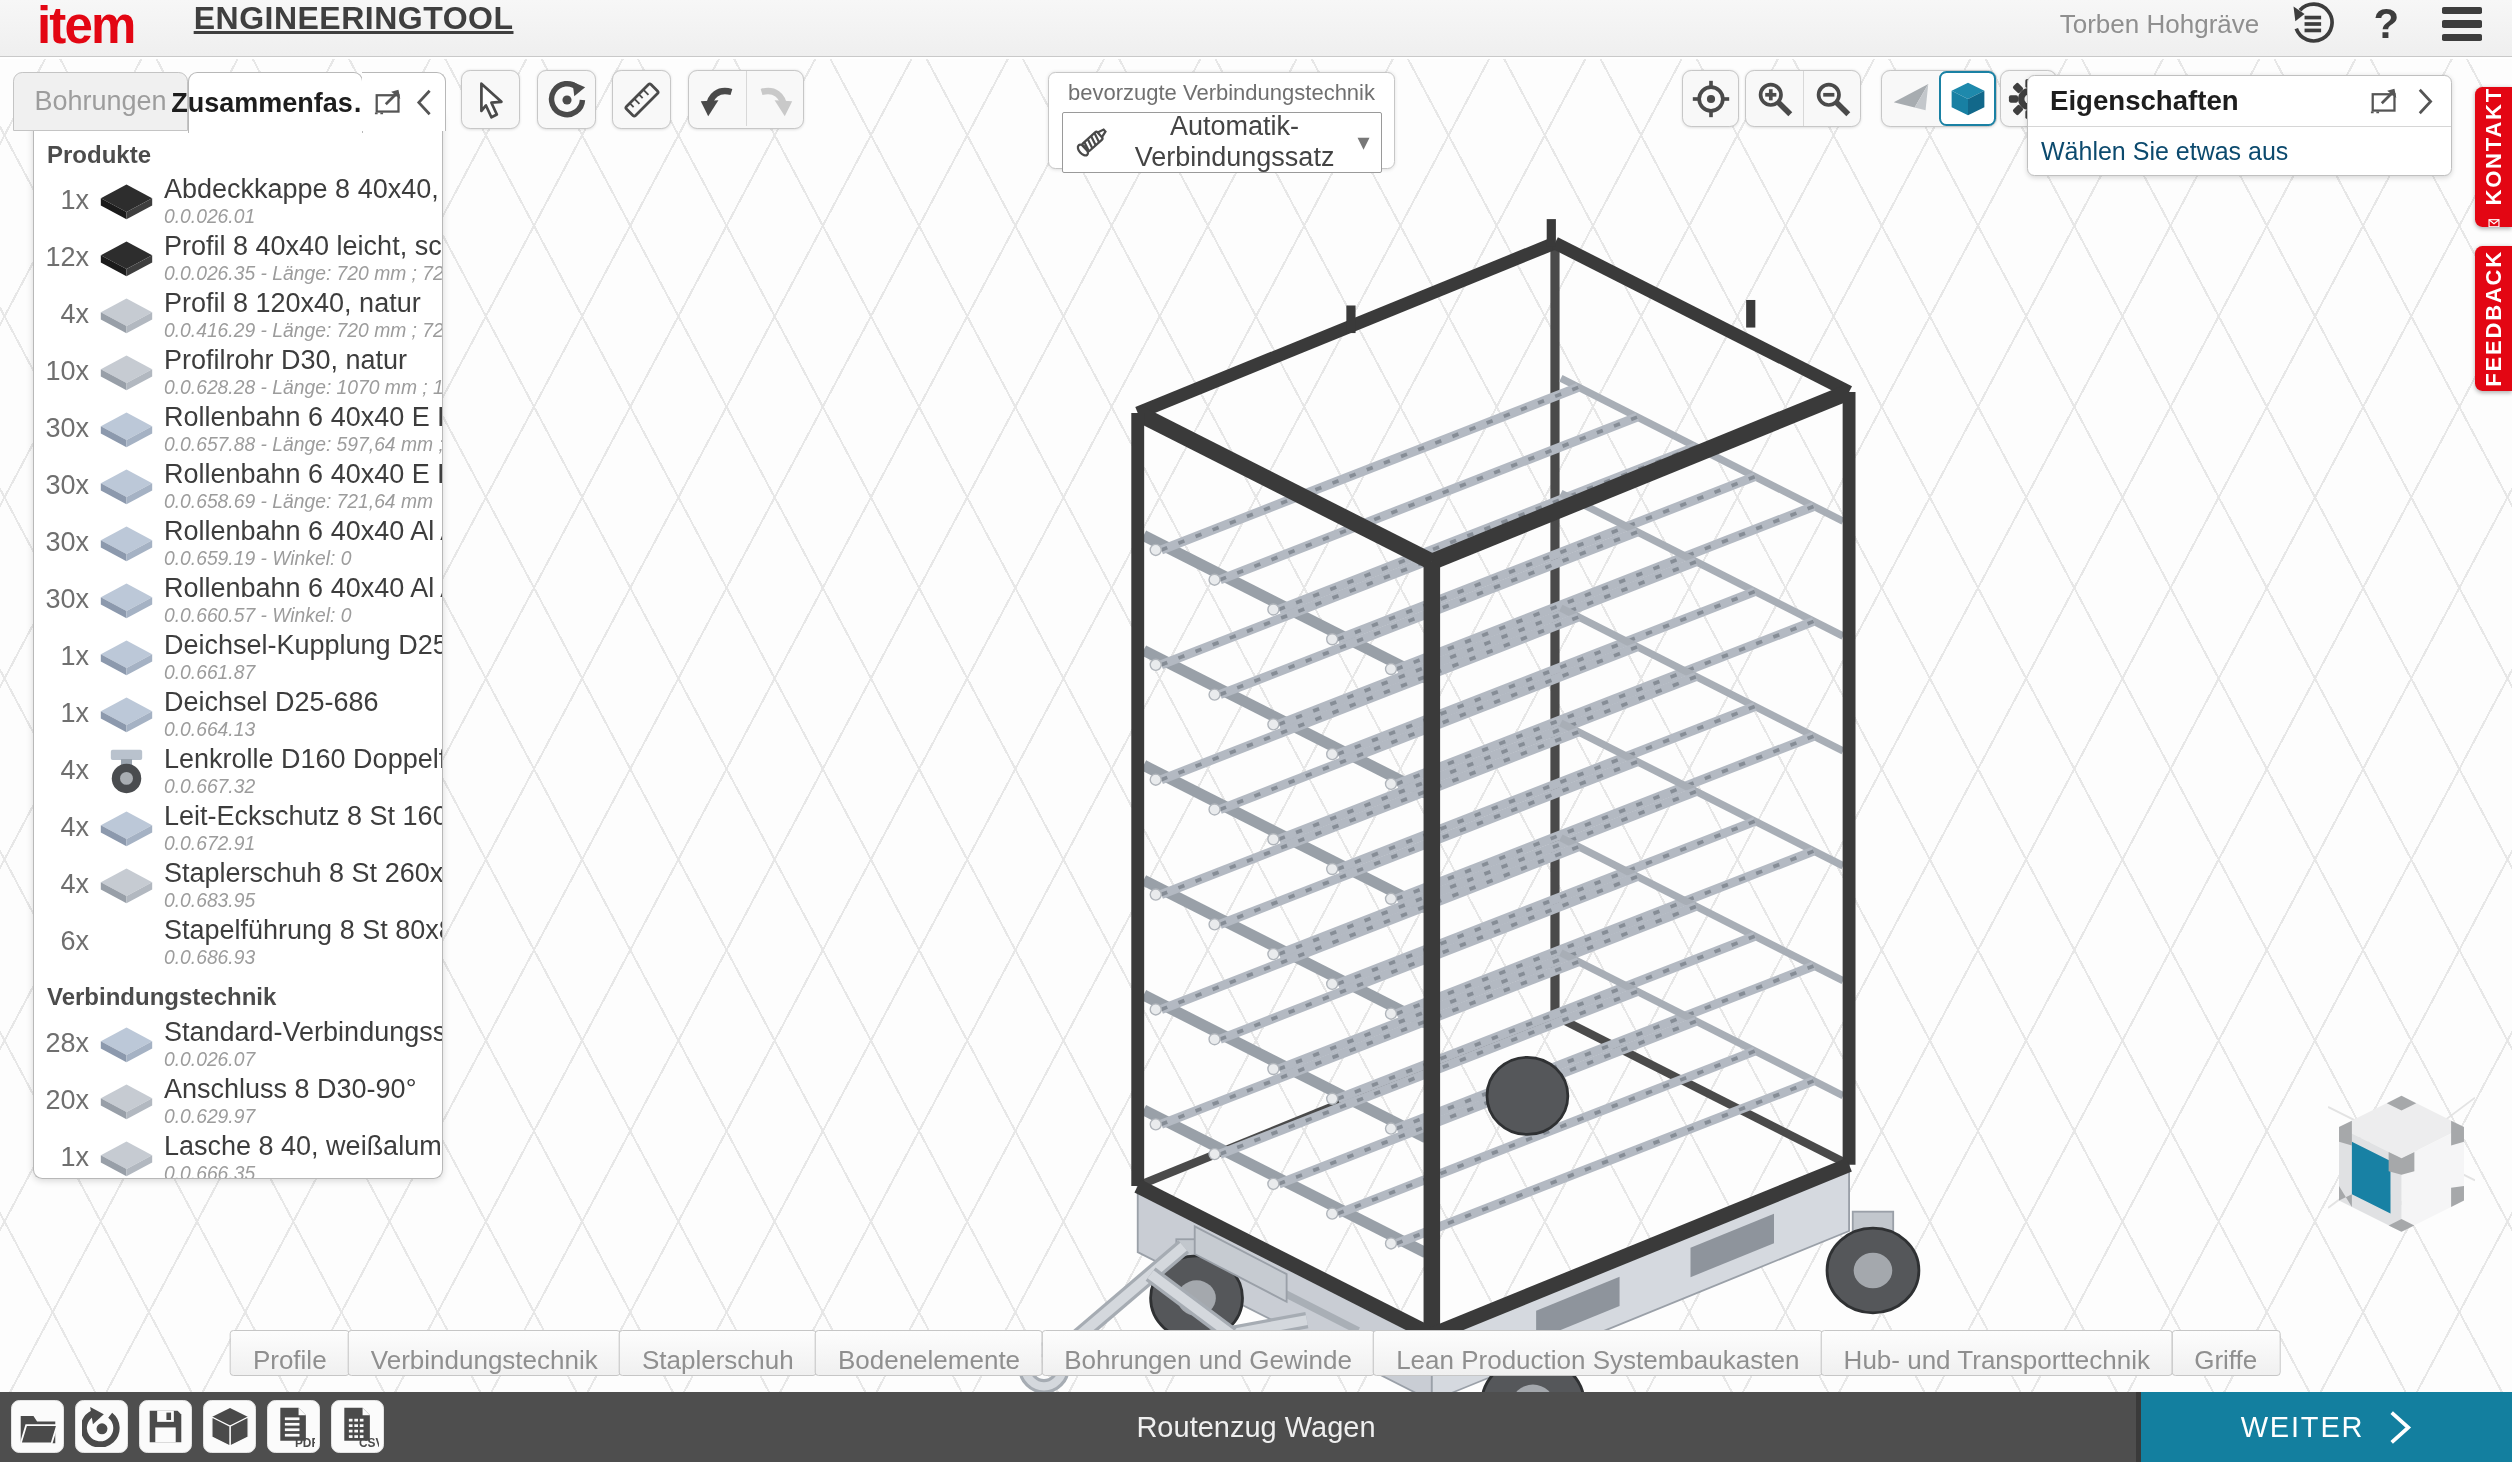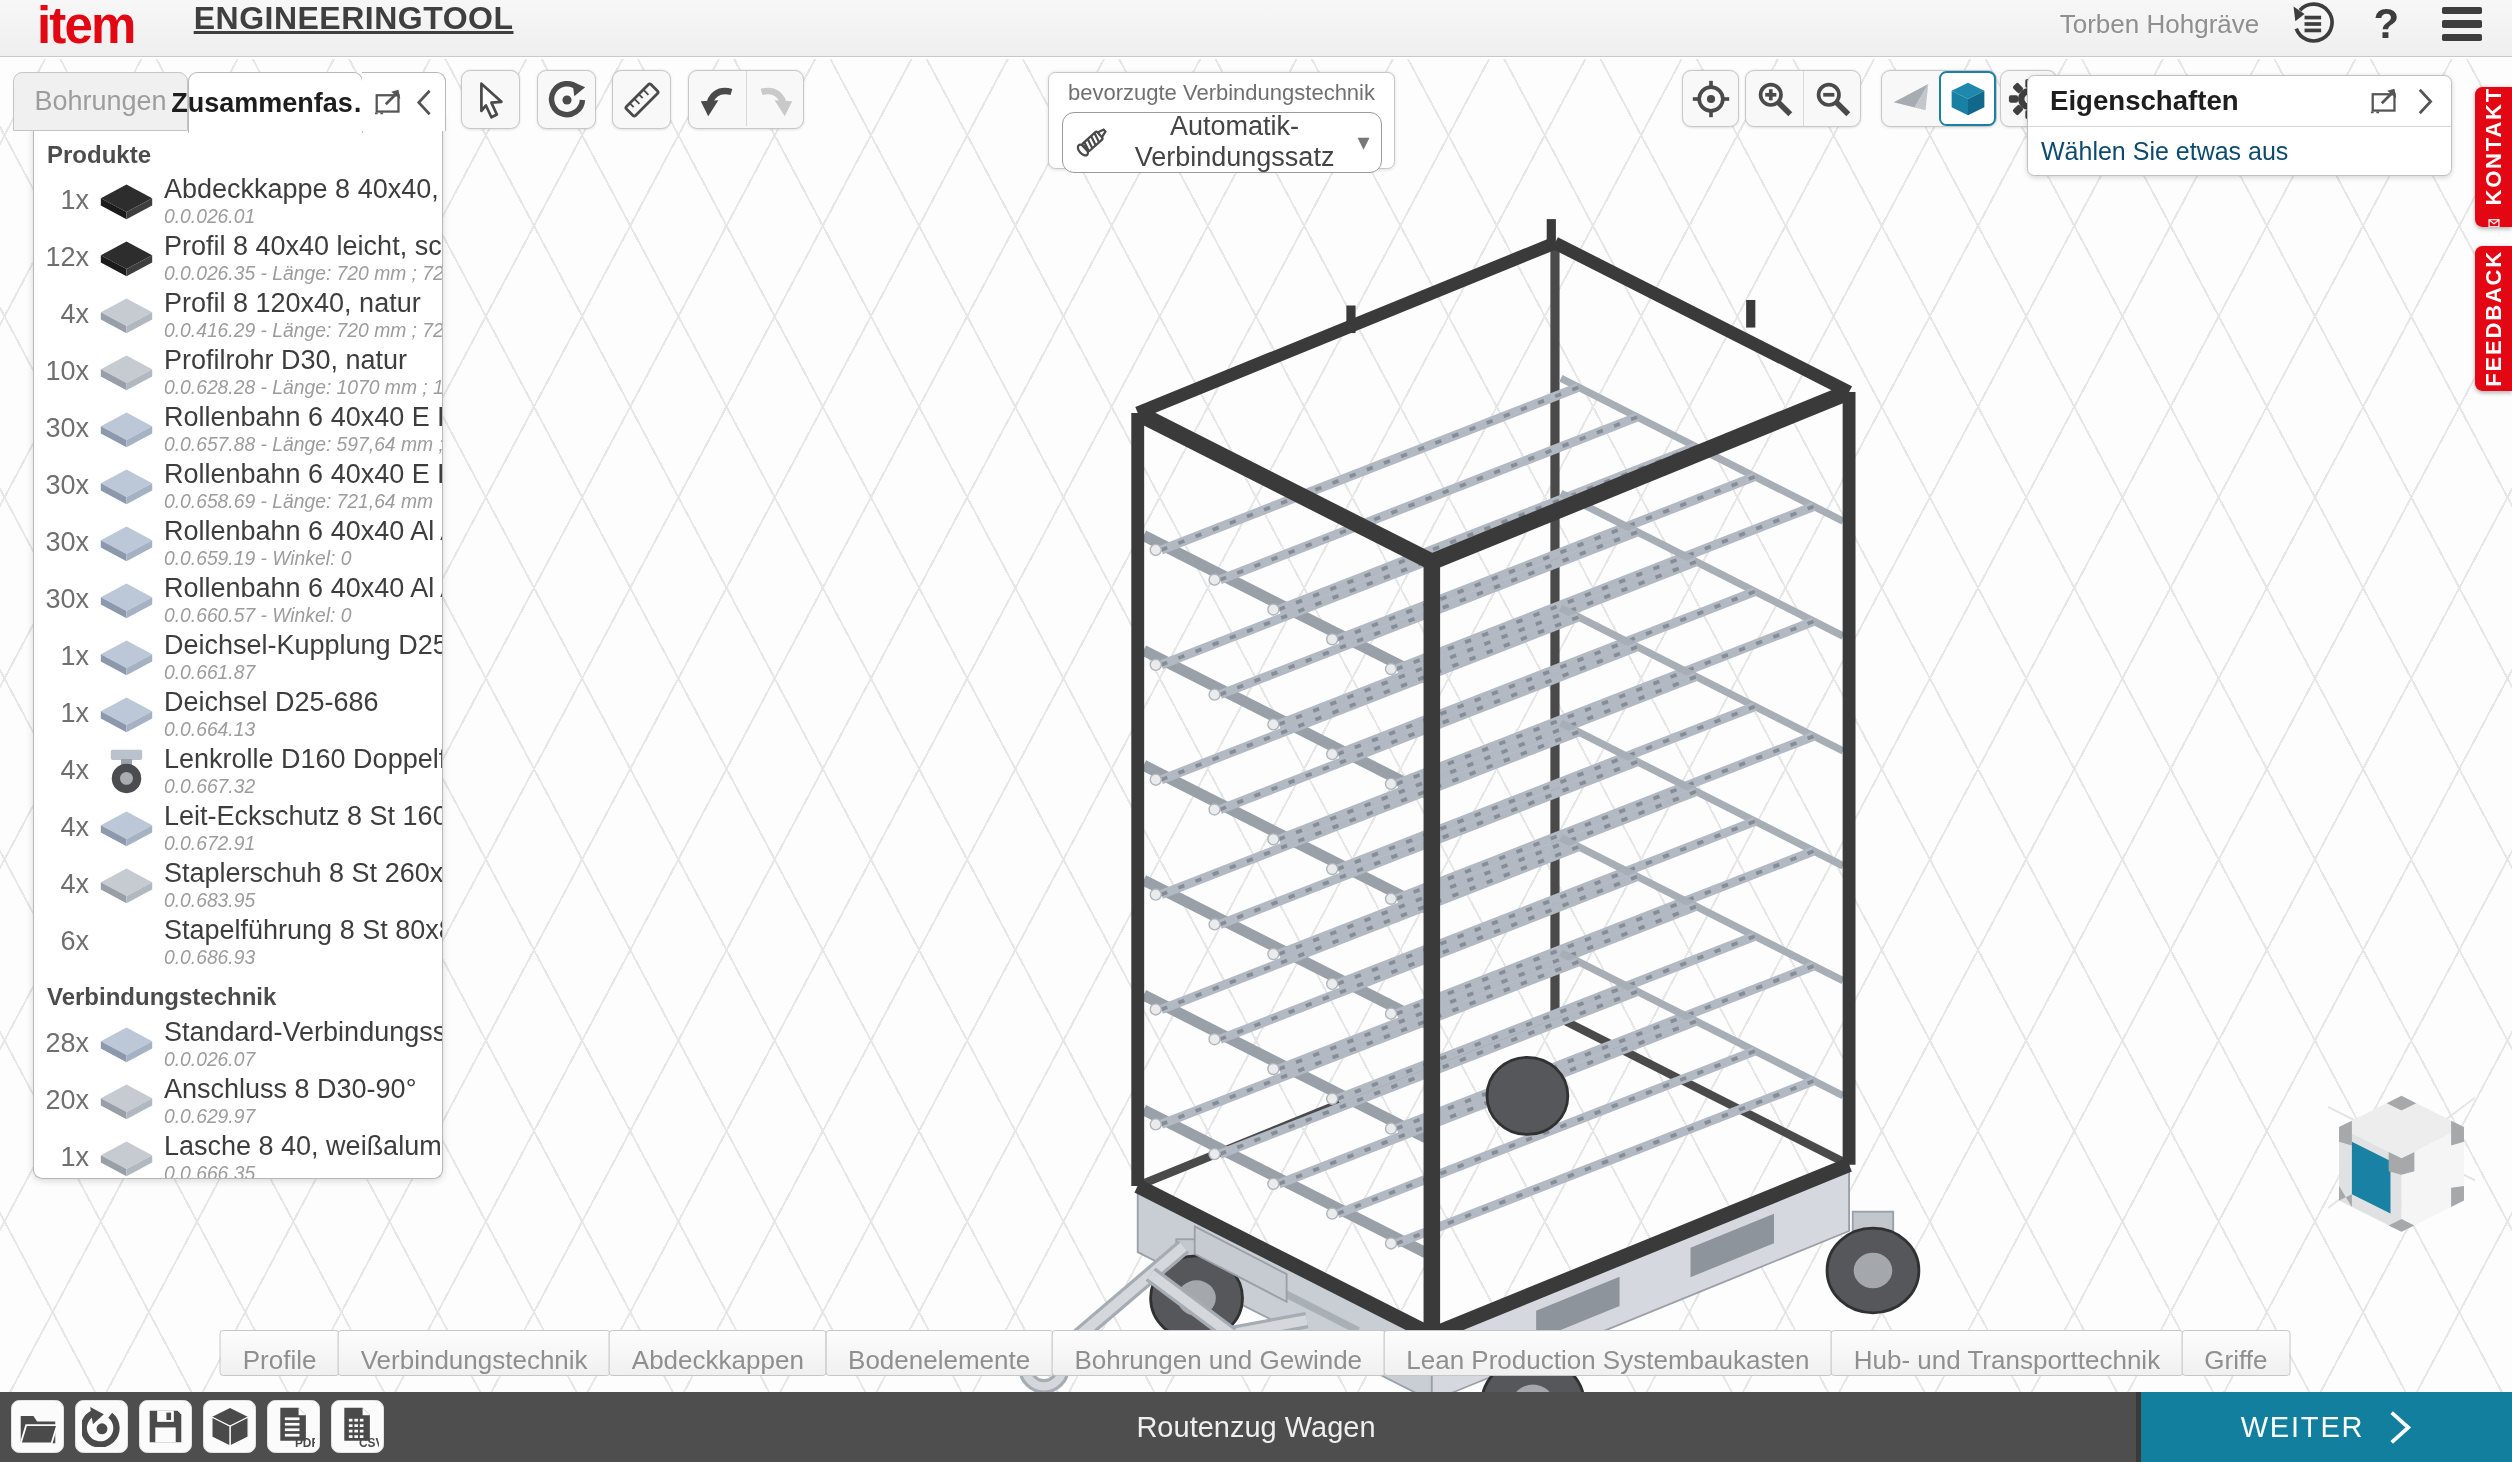--- a/index.html
+++ b/index.html
@@ -85,21 +85,21 @@
 
   
   .conn-panel {
     position: absolute; left: 1048px; top: 72px; width: 347px; height: 97px;
     background: #fff; border: 1.8px solid #c7c7c7; border-radius: 7.4px;
     box-shadow: 0 0.9px 3.7px rgba(0,0,0,.12); z-index: 20;
     display: flex; flex-direction: column; align-items: center;
   }
   .conn-label { font-size: 22px; color: #707070; margin-top: 7.4px; }
   .conn-select {
-    margin-top: 5.5px; width: 320px; height: 61px; border: 1.8px solid #9a9a9a; border-radius: 12px;
+    margin-top: 5.5px; width: 320px; height: 61px; border: 1.8px solid #9a9a9a; border-radius: 2px;
     display: flex; align-items: center; cursor: pointer; background: #fff;
   }
   .conn-value { font-size: 27px; color: #444; flex: 1; text-align: center; }
   .conn-caret { font-size: 24px; color: #777; margin-right: 11px; }
 
   
   .props-panel {
     position: absolute; left: 2027px; top: 75px; width: 425px;
     background: #fff; border: 1.8px solid #c0c0c0; border-radius: 7.4px;
     box-shadow: 0 1.8px 5.5px rgba(0,0,0,.15); z-index: 20;
@@ -773,21 +773,21 @@
     <polyline points="2,2 12,10 22,2" fill="none" stroke="#fff" stroke-width="2.5"></polyline>
   </svg>
 </div>
 <div class="side-tab" id="feedback-tab">
   <span class="vtext">FEEDBACK</span>
 </div>
 
 <div class="btabs" id="btabs">
     <div class="btab">Profile</div>
     <div class="btab">Verbindungstechnik</div>
-    <div class="btab">Abdeckkappen</div>
+    <div class="btab">Staplerschuh</div>
     <div class="btab">Bodenelemente</div>
     <div class="btab">Bohrungen und Gewinde</div>
     <div class="btab">Lean Production Systembaukasten</div>
     <div class="btab">Hub- und Transporttechnik</div>
     <div class="btab">Griffe</div>
   </div>
 
 <div class="statusbar">
   <div class="actions" id="actions">
       <div class="abtn">

